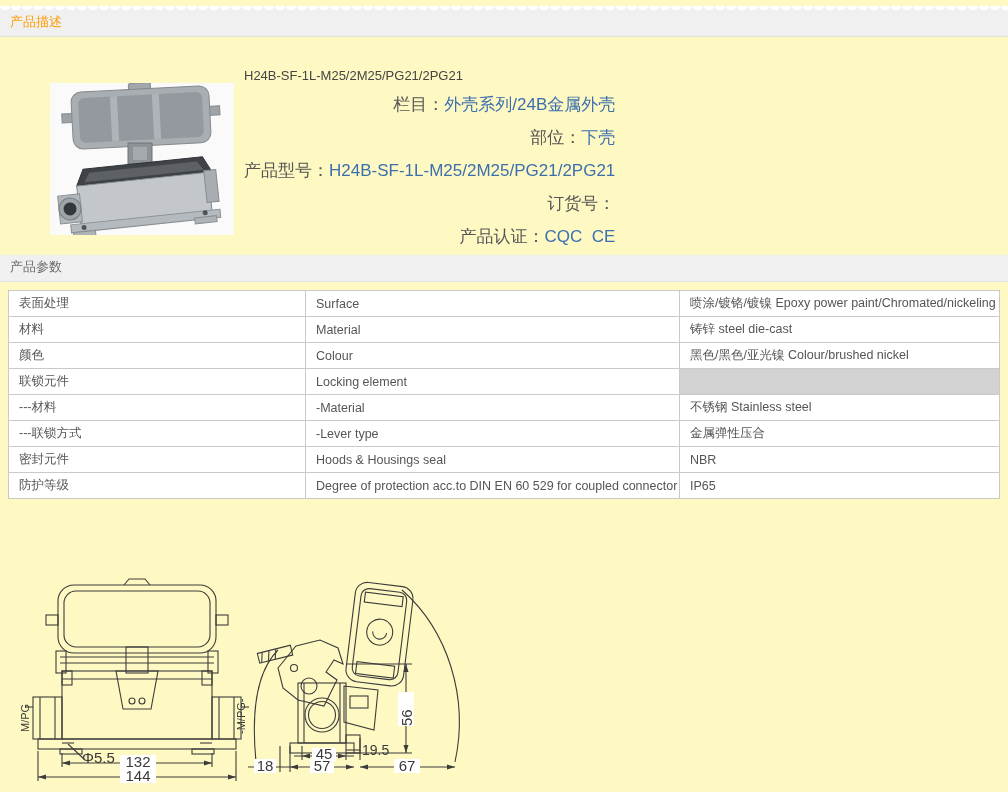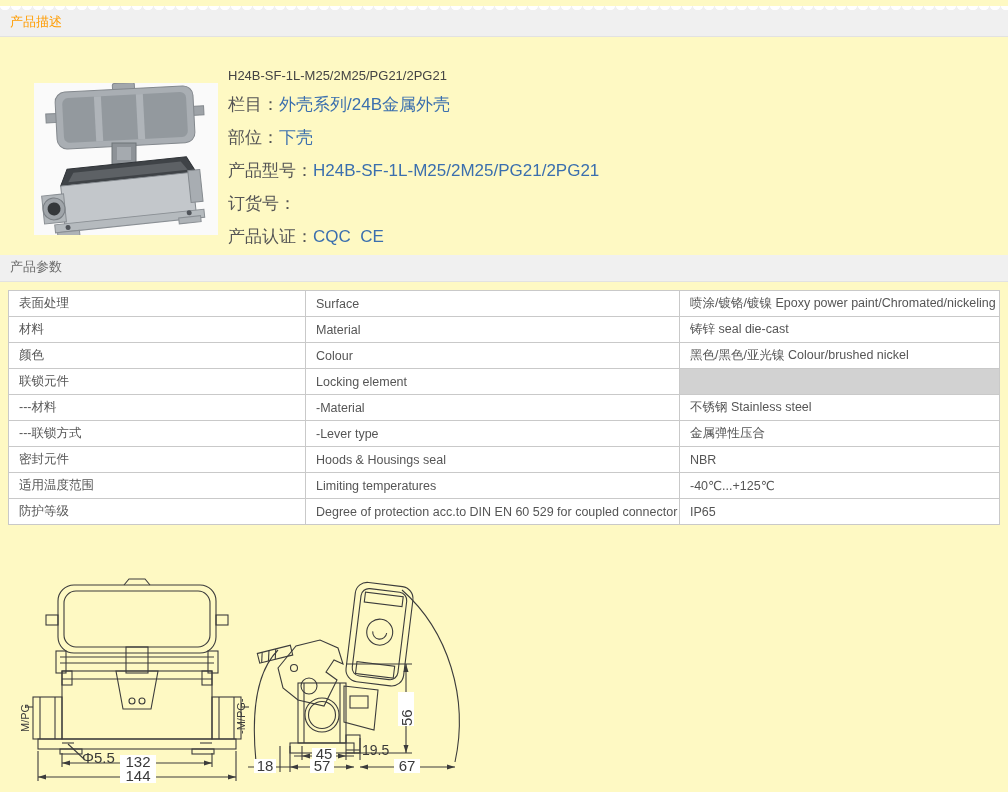--- a/index.html
+++ b/index.html
@@ -12,21 +12,21 @@
   .sec-bar .sec-title { position:absolute; left:10px; bottom:5px; font-size:13px; }
   .bar-desc { top:6px; height:31px; }
   .bar-desc .sec-title { color:#ff9c00; }
   .bar-params { top:255px; height:27px; }
   .bar-params .sec-title { color:#6b6b6b; }
   .scallops { position:absolute; top:0; left:0; right:0; height:7px;
     background-image:radial-gradient(circle at 5px -1px, #ffffff 5px, rgba(255,255,255,0) 5.5px);
     background-size:11px 7px; background-repeat:repeat-x; }
 
   
-  .desc-section { position:absolute; top:37px; left:0; right:0; height:168px; }
+  .desc-section { position:absolute; top:37px; left:16px; right:0; height:168px;text-align:right; }
   .photo-wrap { position:absolute; left:34px; top:46px; width:184px; height:152px; }
   .pd-title { position:absolute; left:228px; top:31px; font-size:13px; color:#444; }
   .pd-fields { position:absolute; left:228px; top:56px; }
   .pd-row { height:33px; font-size:17px; color:#555; }
   .pd-row a { color:#3b6fae; text-decoration:none; white-space:pre-wrap; }
 
   
   .params-table { position:absolute; top:290px; left:8px; width:992px; border-collapse:collapse; table-layout:fixed; }
   .params-table td { border:1px solid #c9c9c9; height:21px; padding:4px 10px; font-size:12.5px; color:#555;
     white-space:nowrap; overflow:hidden; background:#fff; }
@@ -116,21 +116,21 @@
       </colgroup>
     <tbody>
       <tr>
         <td>表面处理</td>
         <td>Surface</td>
         <td>喷涂/镀铬/镀镍 Epoxy power paint/Chromated/nickeling</td>
       </tr>
       <tr>
         <td>材料</td>
         <td>Material</td>
-        <td>铸锌 seal die-cast</td>
+        <td>铸锌 steel die-cast</td>
       </tr>
       <tr>
         <td>颜色</td>
         <td>Colour</td>
         <td>黑色/黑色/亚光镍 Colour/brushed nickel</td>
       </tr>
       <tr>
         <td>联锁元件</td>
         <td>Locking element</td>
         <td class="cell-gray"></td>
@@ -142,25 +142,20 @@
       </tr>
       <tr>
         <td>---联锁方式</td>
         <td>-Lever type</td>
         <td>金属弹性压合</td>
       </tr>
       <tr>
         <td>密封元件</td>
         <td>Hoods &amp; Housings seal</td>
         <td>NBR</td>
-      </tr>
-      <tr>
-        <td>适用温度范围</td>
-        <td>Limiting temperatures</td>
-        <td>-40℃...+125℃</td>
       </tr>
       <tr>
         <td>防护等级</td>
         <td>Degree of protection acc.to DIN EN 60 529 for coupled connector</td>
         <td>IP65</td>
       </tr>
     </tbody>
   </table>
 
   <svg class="drawing front-svg" width="230" height="221" viewBox="0 0 230 221" fill="none" stroke="#3c3c3c" stroke-width="1.1">

